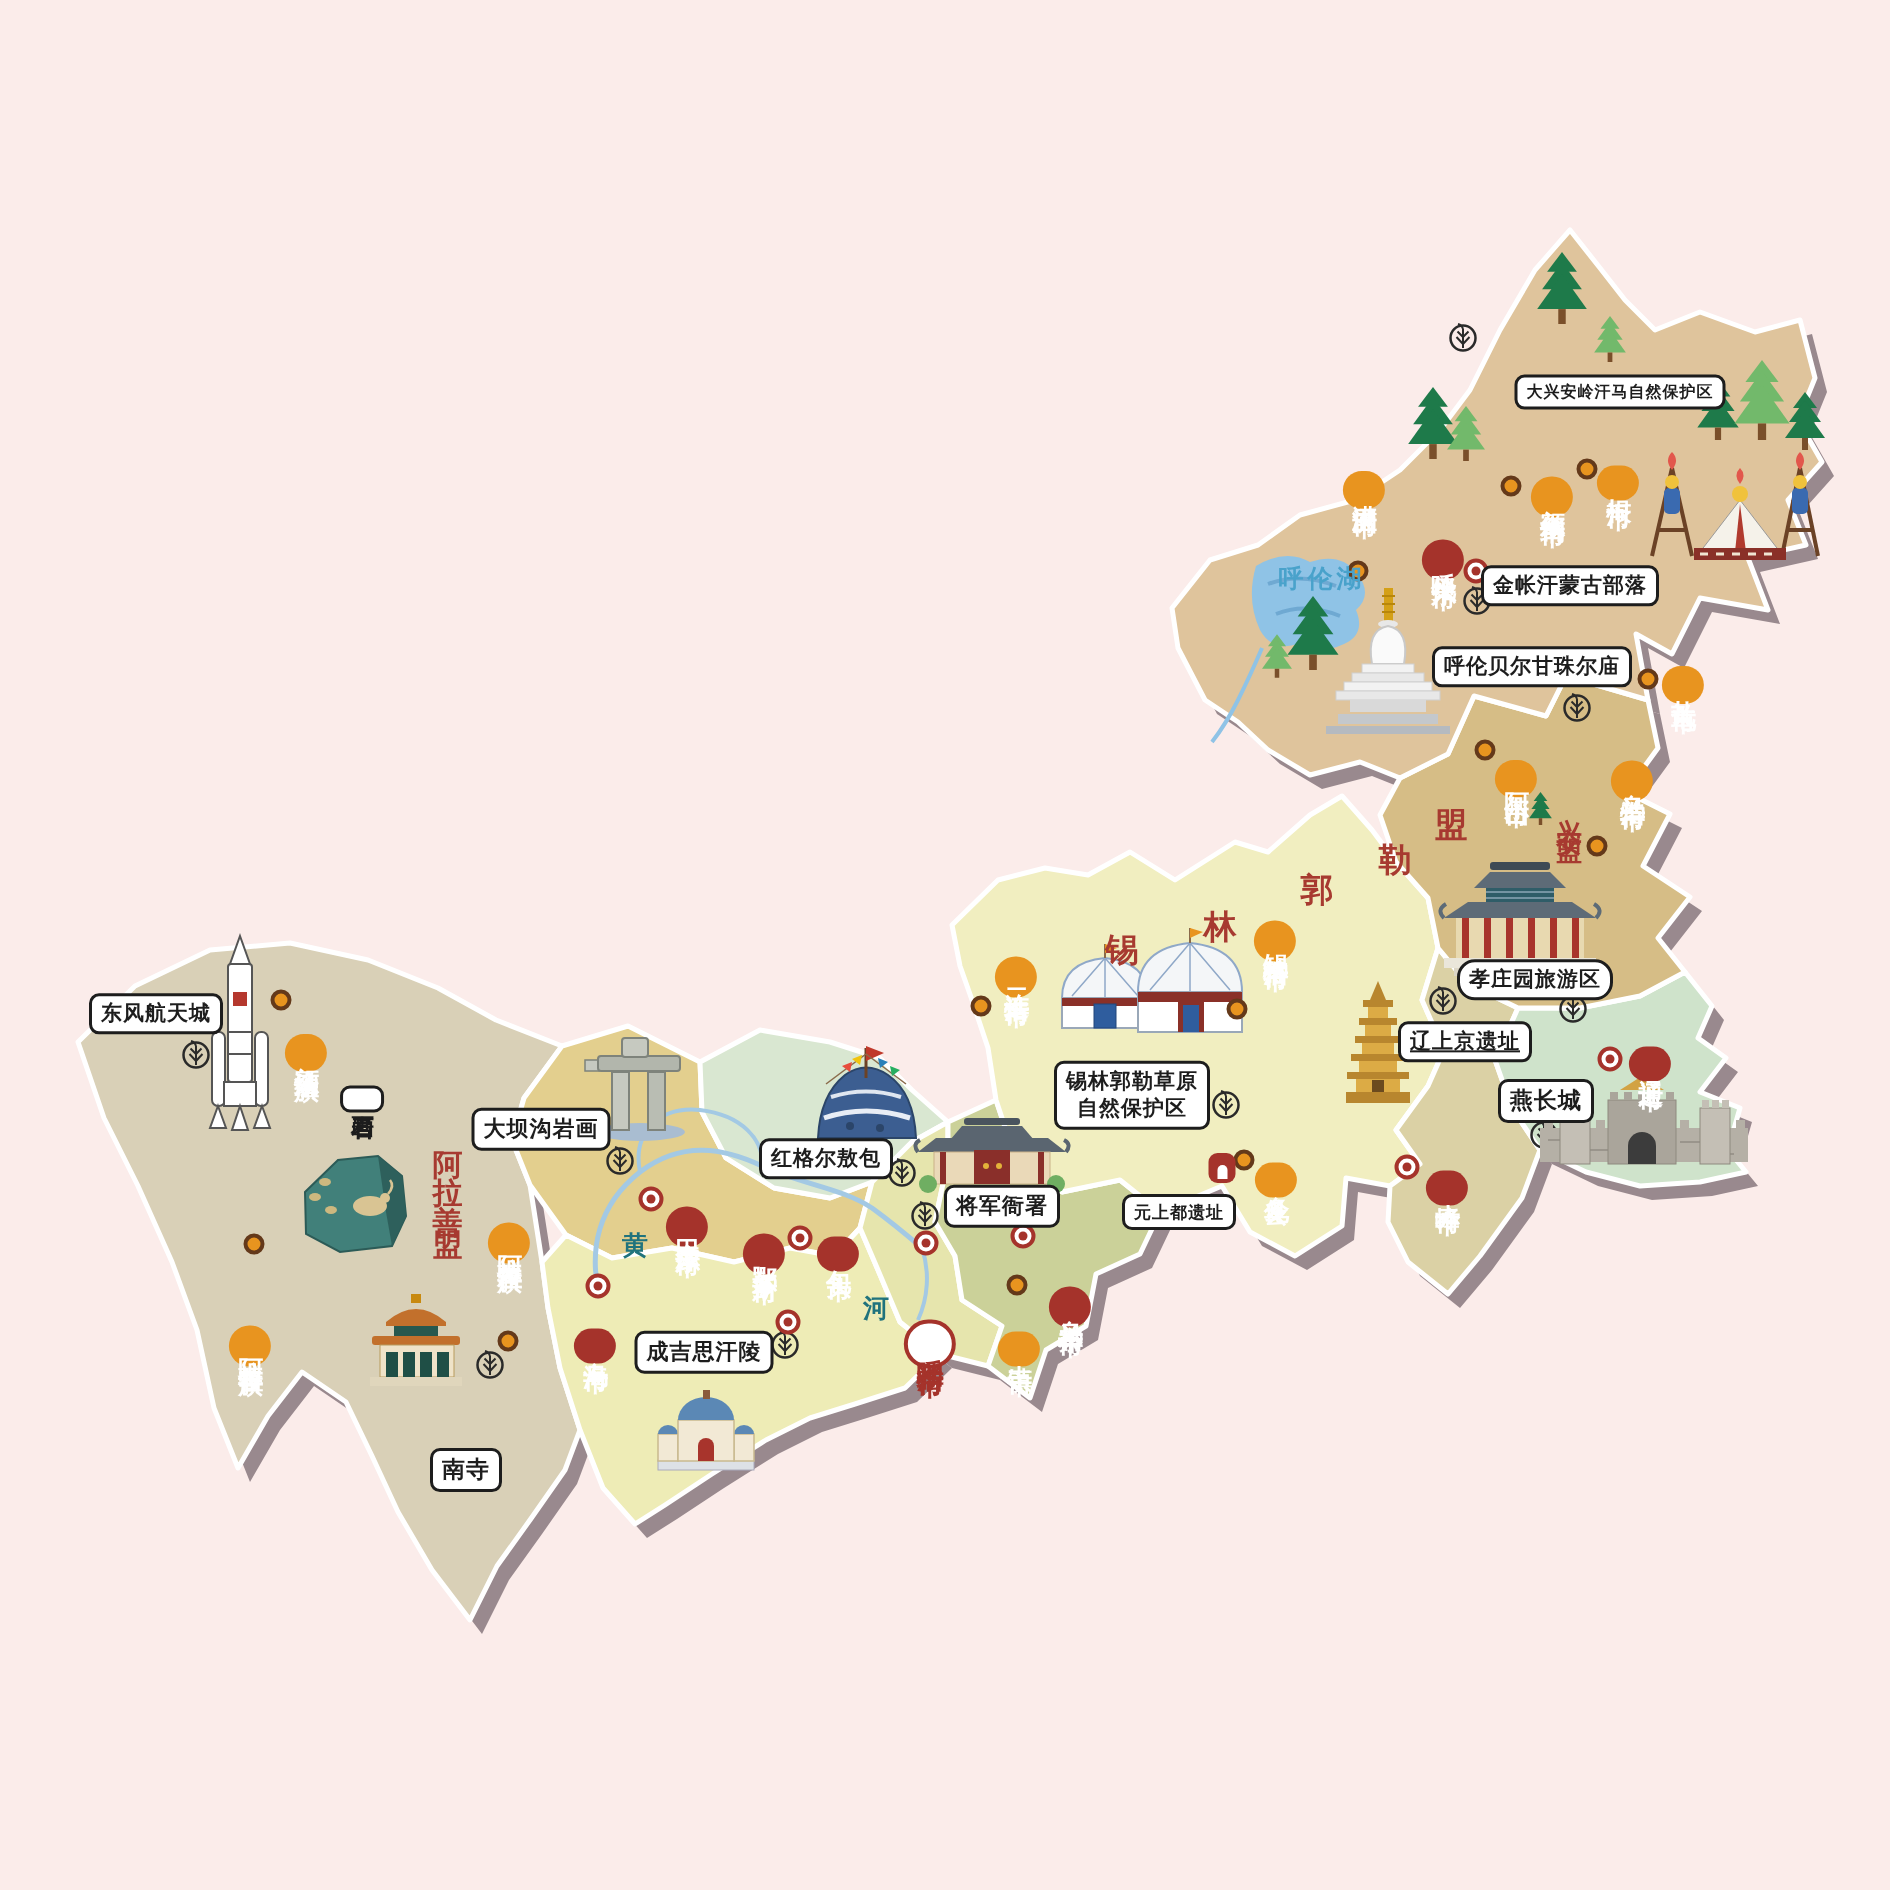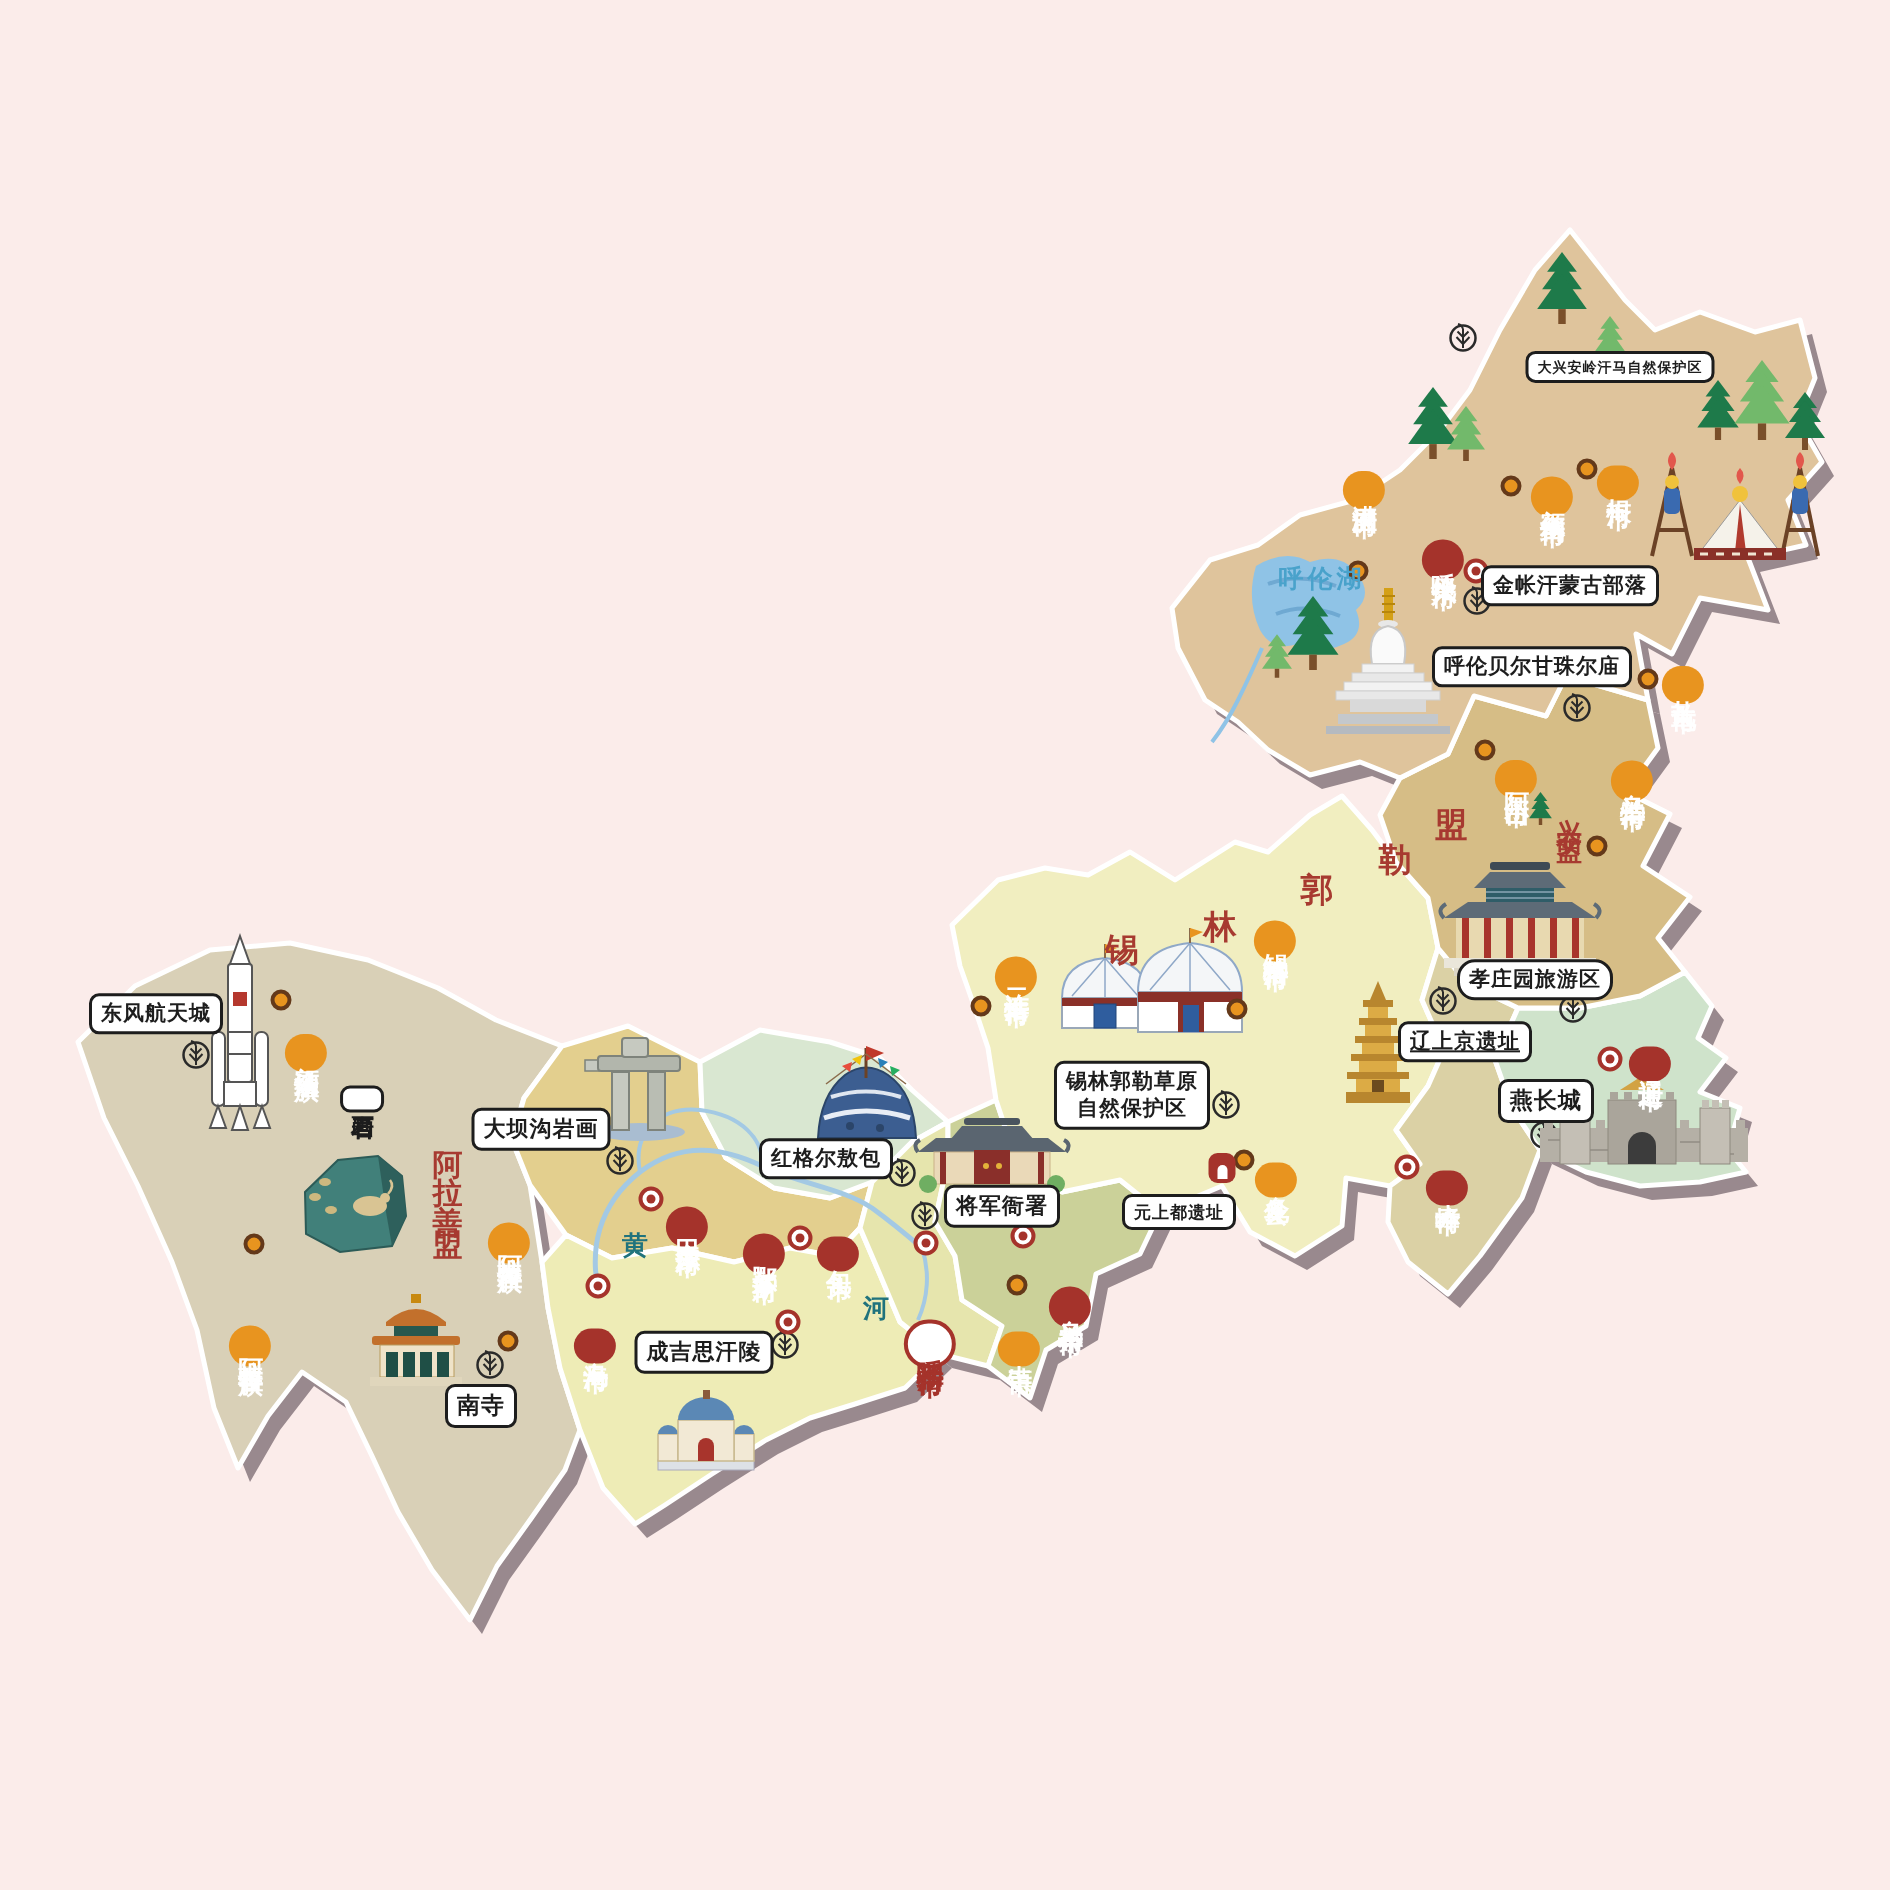--- a/index.html
+++ b/index.html
@@ -392,33 +392,33 @@
       <div class="label pill pill-minor" style="left: 509px; top: 1243px;">阿拉善左旗</div>
       <div class="label pill pill-minor" style="left: 250px; top: 1346px;">阿拉善右旗</div>
       <div class="label pill pill-major" style="left: 595px; top: 1346px;">乌海市</div>
       <div class="label pill pill-major" style="left: 687px; top: 1227px;">巴彦淖尔市</div>
       <div class="label pill pill-major" style="left: 764px; top: 1254px;">鄂尔多斯市</div>
       <div class="label pill pill-major" style="left: 838px; top: 1254px;">包头市</div>
       <div class="label pill pill-major" style="left: 1070px; top: 1307px;">乌兰察布市</div>
       <div class="label pill pill-major" style="left: 1447px; top: 1188px;">赤峰市</div>
       <div class="label pill pill-major" style="left: 1650px; top: 1064px;">通辽市</div>
       <div class="label pill pill-capital" style="left: 930px; top: 1344px;">呼和浩特市</div>
-      <div class="label box" style="left: 1620px; top: 367px; font-size: 14px;">大兴安岭汗马自然保护区</div>
+      <div class="label box" style="left: 1620px; top: 392px; font-size: 16px;">大兴安岭汗马自然保护区</div>
       <div class="label box" style="left: 1570px; top: 586px; font-size: 21px;">金帐汗蒙古部落</div>
       <div class="label box" style="left: 1532px; top: 667px; font-size: 21px;">呼伦贝尔甘珠尔庙</div>
       <div class="label box" style="left: 1535px; top: 980px; font-size: 21px; border-radius: 18px;">孝庄园旅游区</div>
       <div class="label box" style="left: 1465px; top: 1042px; font-size: 21px; text-decoration: underline;">辽上京遗址</div>
       <div class="label box" style="left: 1546px; top: 1101px;">燕长城</div>
       <div class="label box" style="left: 1132px; top: 1095px; font-size: 21px;">锡林郭勒草原
 自然保护区</div>
       <div class="label box" style="left: 1179px; top: 1212px; font-size: 17px;">元上都遗址</div>
       <div class="label box" style="left: 1002px; top: 1206px; font-size: 22px;">将军衙署</div>
       <div class="label box" style="left: 826px; top: 1159px; font-size: 21px;">红格尔敖包</div>
       <div class="label box" style="left: 704px; top: 1352px; font-size: 22px;">成吉思汗陵</div>
-      <div class="label box" style="left: 466px; top: 1406px; margin-left: 15px;">南寺</div>
+      <div class="label box" style="left: 466px; top: 1470px;">南寺</div>
       <div class="label box" style="left: 541px; top: 1129px; font-size: 22px;">大坝沟岩画</div>
       <div class="label box" style="left: 156px; top: 1014px; font-size: 21px;">东风航天城</div>
       <div class="label box box-v" style="left: 362px; top: 1099px;">岩画石</div>
       <div class="label region-v" style="left: 447px; top: 1180px; font-size: 30px; letter-spacing: 26px;">阿拉善盟</div>
       <div class="label region-v" style="left: 1570px; top: 812px; font-size: 26px; letter-spacing: 10px;">兴安盟</div>
       <div class="label region-char" style="left: 1122px; top: 950px;">锡</div>
       <div class="label region-char" style="left: 1220px; top: 927px;">林</div>
       <div class="label region-char" style="left: 1317px; top: 890px;">郭</div>
       <div class="label region-char" style="left: 1395px; top: 860px;">勒</div>
       <div class="label region-char" style="left: 1451px; top: 825px;">盟</div>

